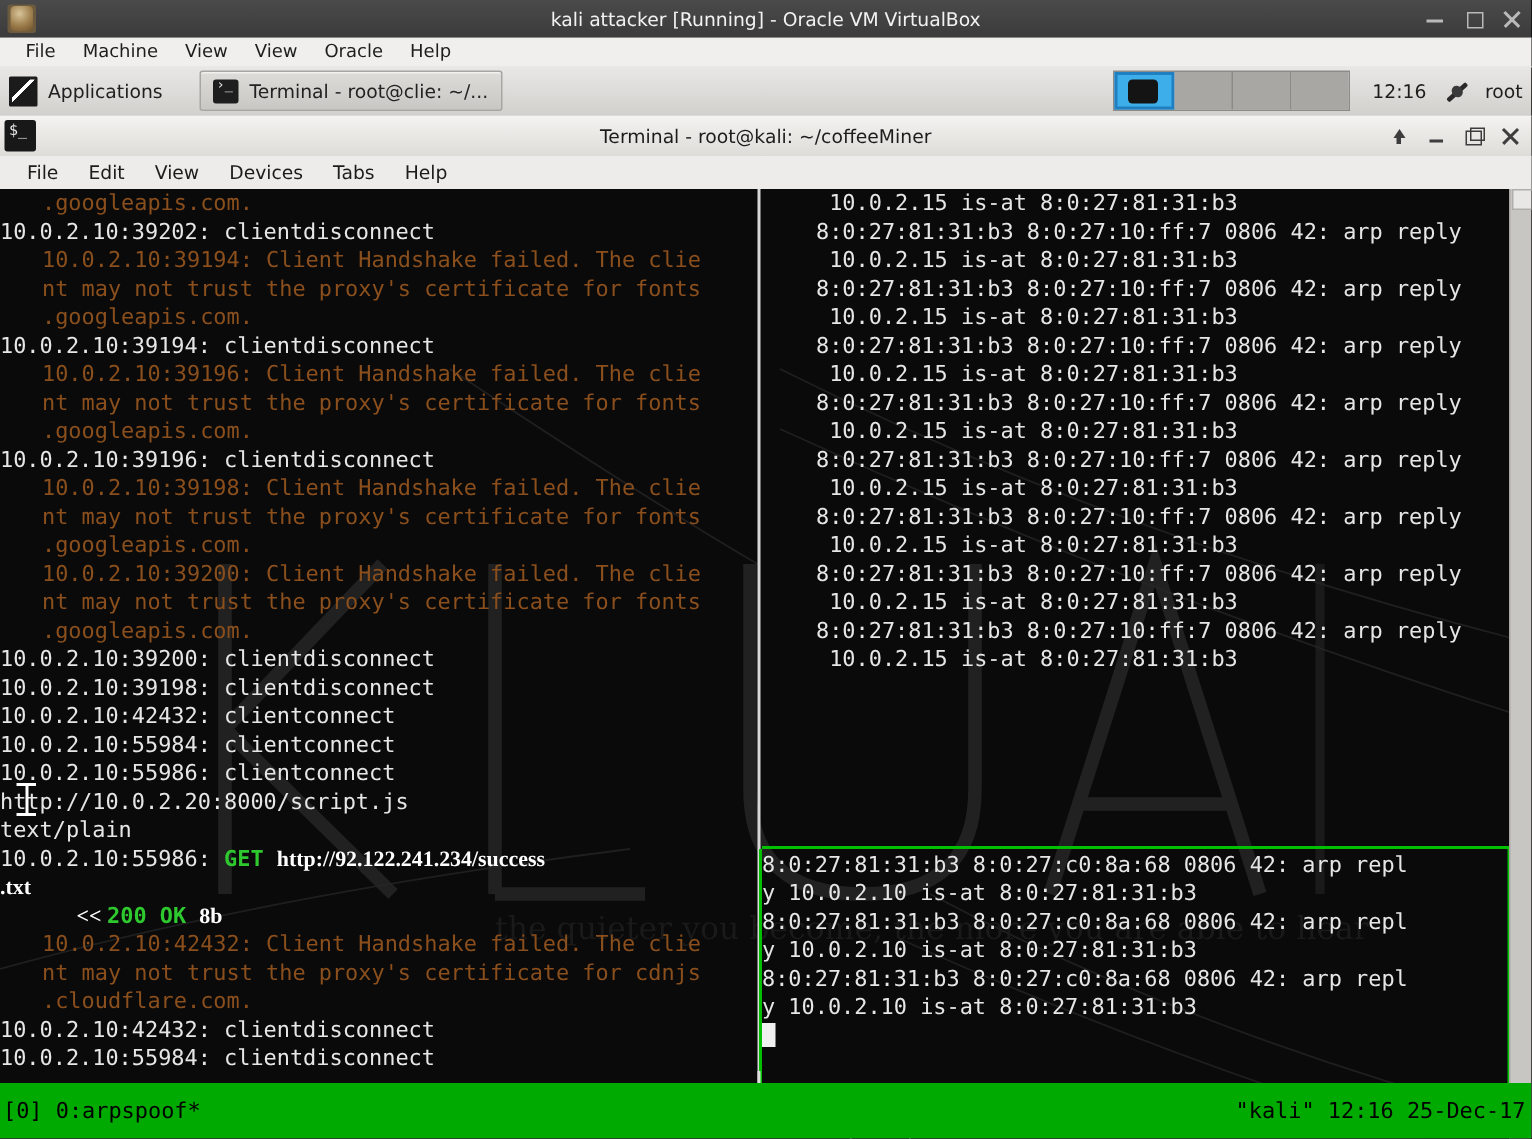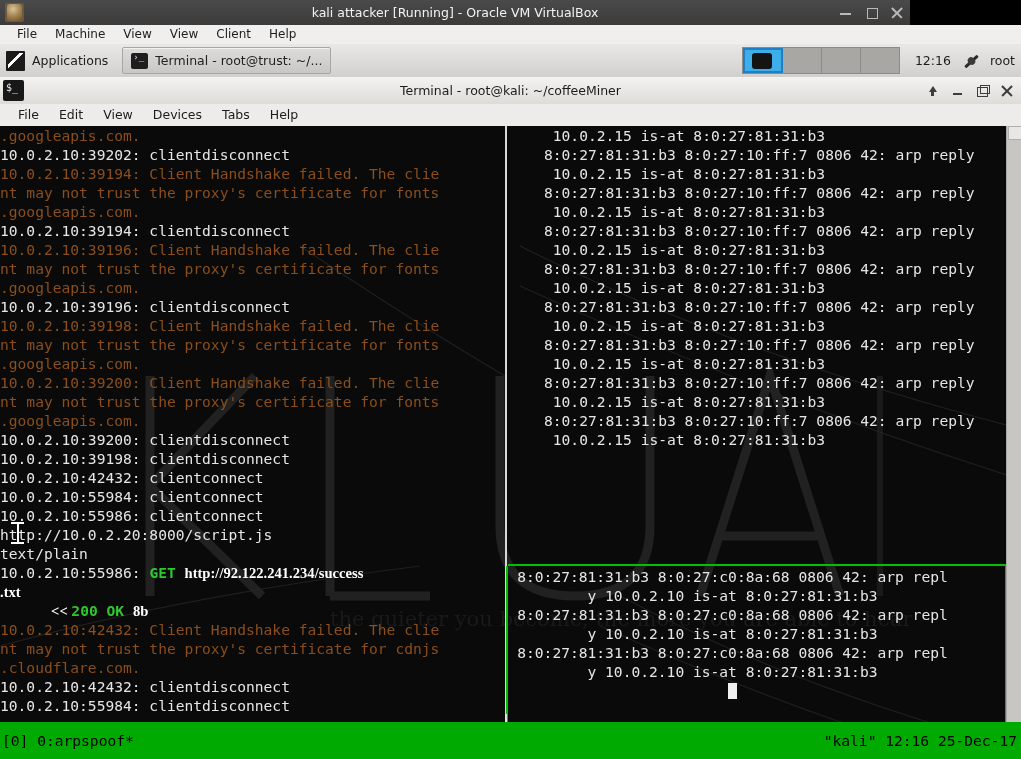--- a/index.html
+++ b/index.html
@@ -7,21 +7,21 @@
     width:1021px;height:759px;overflow:hidden;
     background:#000;
     font-family:"DejaVu Sans","Liberation Sans",sans-serif;
     font-size:12px;
     -webkit-font-smoothing:none;
   }
   .app{position:relative;width:1021px;height:759px;overflow:hidden;}
 
   
   .vbox-title{
-    position:absolute;left:0;top:0;width:910px;height:25px;
+    position:absolute;left:0;top:0;width:1021px;height:25px;
     background:linear-gradient(#4a4a4a,#3b3b3b);
     border-bottom:1px solid #2b2b2b;
     display:flex;align-items:center;
   }
   .vbox-title-text{
     position:absolute;left:0;right:0;text-align:center;
     color:#f2f2f2;font-size:12.5px;line-height:25px;
     font-family:"DejaVu Sans","Liberation Sans",sans-serif;
   }
   .vbox-icon{
@@ -52,21 +52,21 @@
   .vbox-menu .mi{
     color:#1d1d1d;font-size:12px;padding:0 9px;line-height:19px;
     font-family:"DejaVu Sans","Liberation Sans",sans-serif;cursor:default;
   }
 
   
   .xfce-panel{
     position:absolute;left:0;top:44px;width:1021px;height:33px;
     background:linear-gradient(#e9e8e6,#d2d0cd);
     border-bottom:1px solid #9e9c98;
-    display:flex;align-items:center;
+    display:flex;align-items:center;gap:11px;
   }
   .apps-btn{display:flex;align-items:center;height:33px;padding:0 8px 0 6px;gap:7px;}
   .kali-logo{
     width:19px;height:20px;background:#1b1b1b;position:relative;overflow:hidden;
     border-radius:1px;
   }
   .kali-logo::after{
     content:"";position:absolute;left:2px;top:2px;width:15px;height:16px;
     background:linear-gradient(135deg, transparent 0 38%, #fff 38% 50%, transparent 50% 100%);
   }
@@ -181,27 +181,27 @@
 
   .pane-left{left:0;top:0;width:504px;height:605px;}
   .vsplit{
     position:absolute;left:505px;top:0;width:1.5px;height:605px;background:#d8d8d8;
   }
   .pane-r1{left:508px;top:0;width:499px;height:433px;padding-left:36px;}
   .hsplit1{position:absolute;left:508px;top:438px;width:499px;height:1.5px;background:#00c000;}
   .hsplit2{position:absolute;left:508px;top:596px;width:499px;height:1.5px;background:#00c000;}
   .green-edge-l{position:absolute;left:506px;top:440px;width:1.5px;height:157px;background:#00c000;}
   .green-edge-r{position:absolute;left:1005px;top:440px;width:1.5px;height:157px;background:#00c000;}
-  .pane-r2{left:508px;top:441px;width:449px;height:154px;text-align:center;}
+  .pane-r2{left:508px;top:441px;width:449px;height:154px;}
   .pane-r3{left:508px;top:599px;width:499px;height:106px;}
 
   .ln{display:block;height:19px;}
   .w{color:#e6e6e6;}
   .wb{color:#ffffff;font-weight:bold;font-family:Liberation Serif, serif;}
-  .err{color:#8a4f1c;}
+  .err{color:#8a4f1c;padding-left:28px;}
   .grn{color:#2ec92e;font-weight:bold;}
   .red{color:#cf2b2b;font-weight:bold;}
   .blu{color:#2f7fe8;font-weight:bold;}
   .cursor-block{
     display:inline-block;width:9px;height:16px;background:#f0f0f0;vertical-align:-3px;
   }
   .ibeam{
     position:absolute;left:11px;top:396px;width:13px;height:22px;pointer-events:none;
   }
   .ibeam::before{
@@ -241,32 +241,32 @@
       <div class="wc wc-max"></div>
       <div class="wc wc-close"></div>
     </div>
   </div>
 
   <div class="vbox-menu">
     <div class="mi">File</div>
     <div class="mi">Machine</div>
     <div class="mi">View</div>
     <div class="mi">View</div>
-    <div class="mi">Client</div>
+    <div class="mi">Oracle</div>
     <div class="mi">Help</div>
   </div>
 
   <div class="xfce-panel">
     <div class="apps-btn">
       <div class="kali-logo"></div>
       <span class="apps-label">Applications</span>
     </div>
     <div class="task-btn">
       <div class="term-ico"></div>
-      <span class="task-label">Terminal - root@trust: ~/...</span>
+      <span class="task-label">Terminal - root@clie: ~/...</span>
     </div>
     <div class="tray">
       <div class="wsw">
         <div class="ws active"></div>
         <div class="ws"></div>
         <div class="ws"></div>
         <div class="ws"></div>
       </div>
       <span class="clock">12:16</span>
       <div class="pen-ico"></div>

